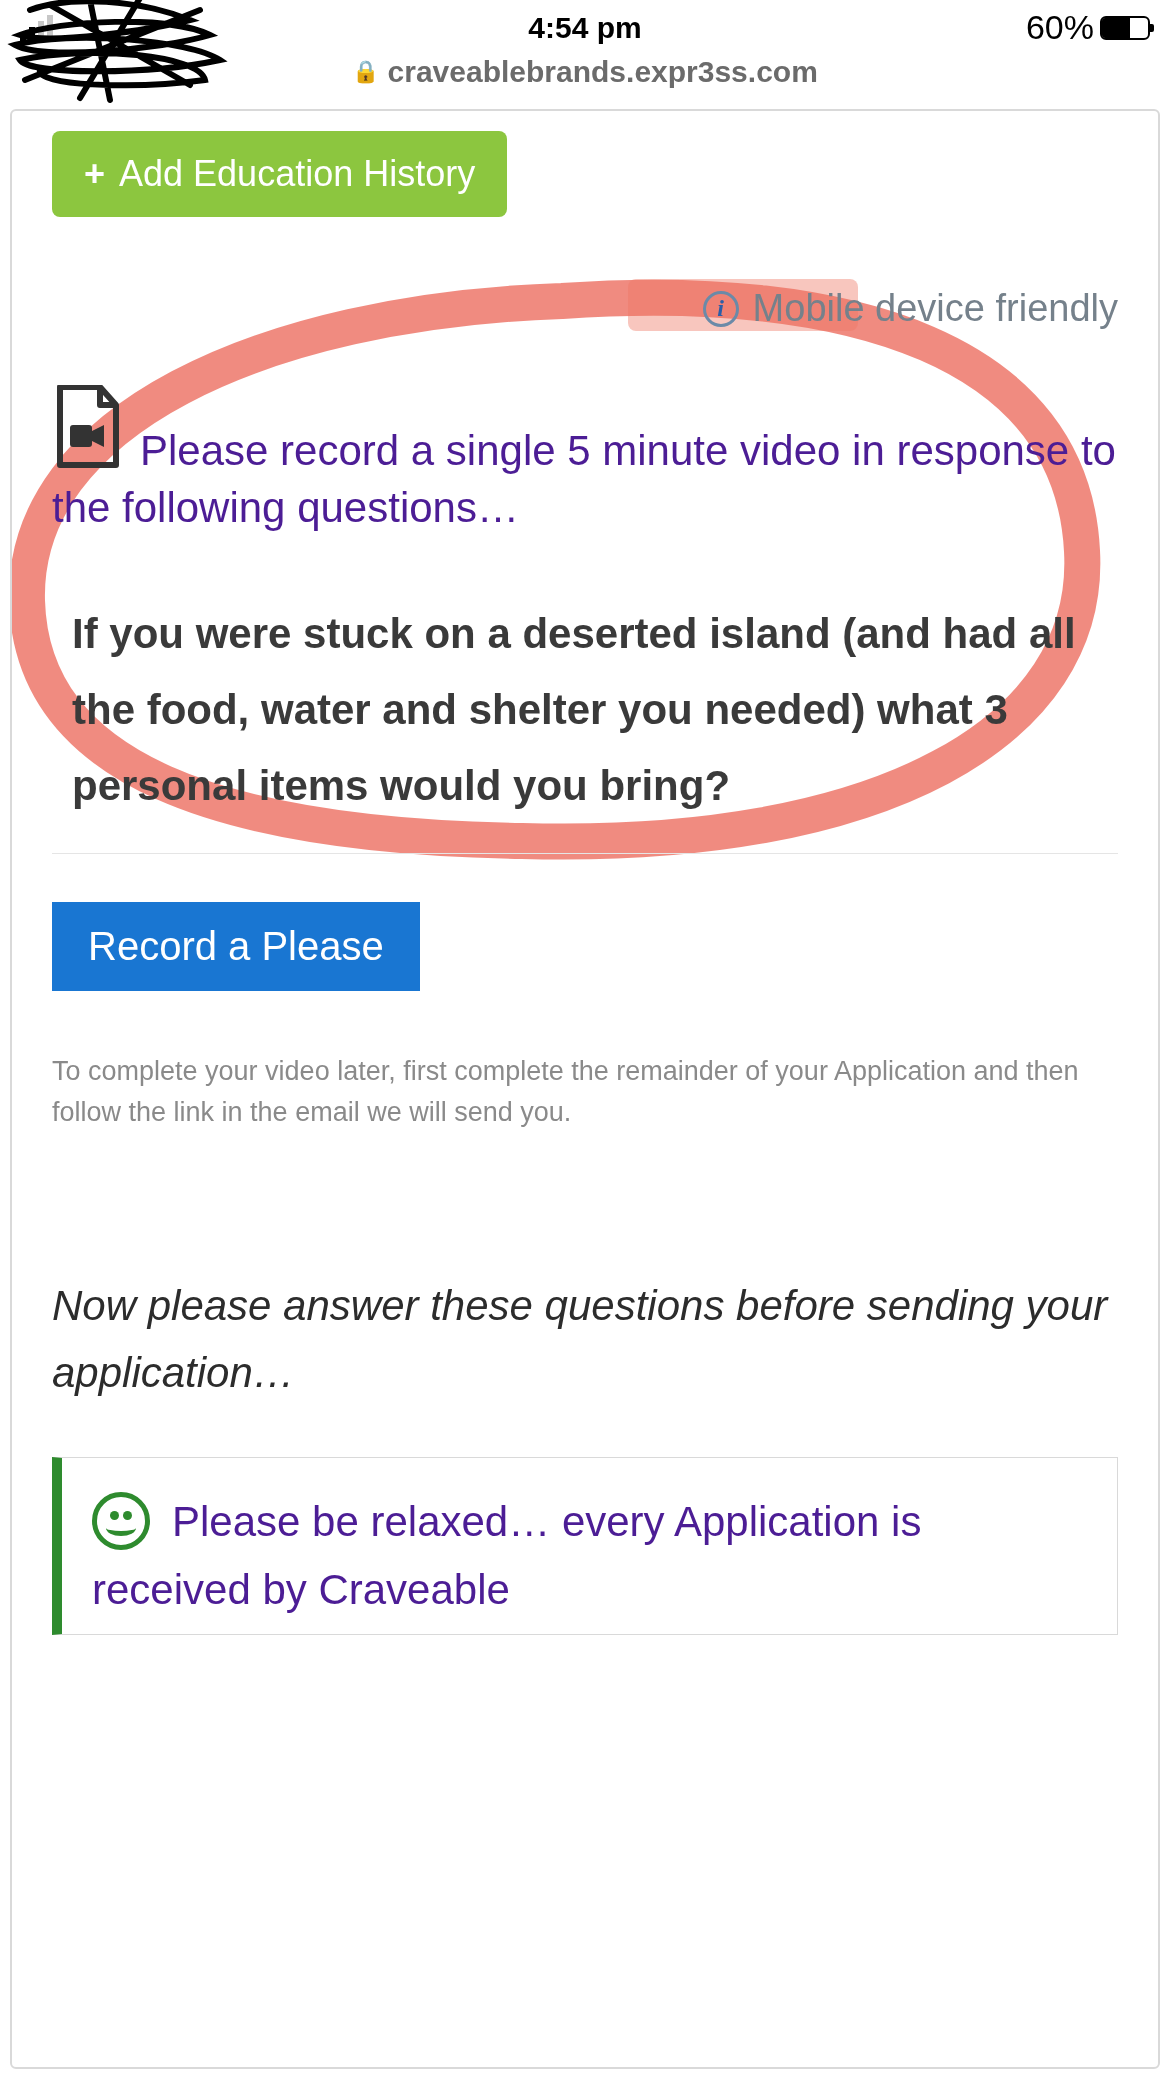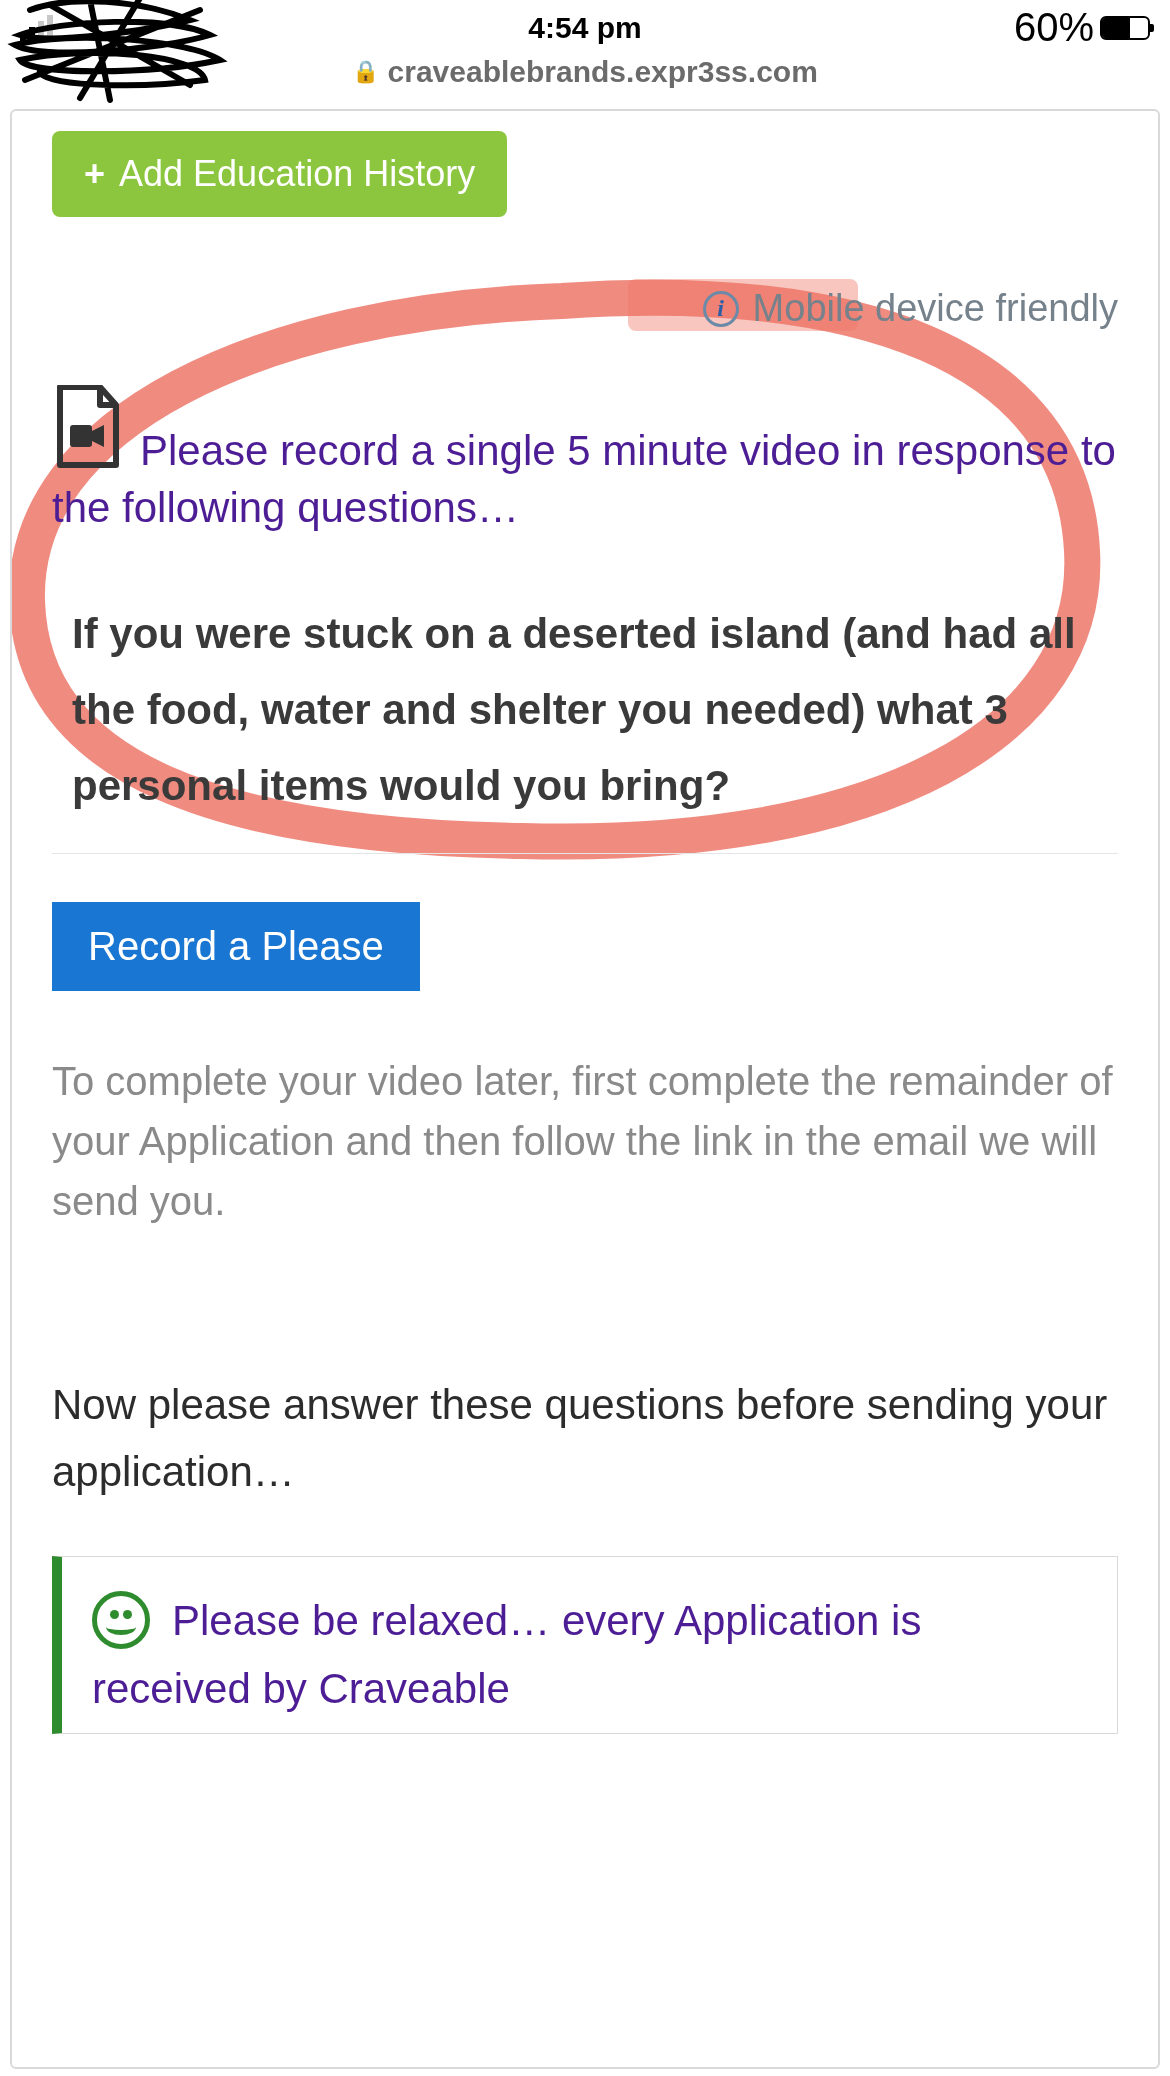--- a/index.html
+++ b/index.html
@@ -28,21 +28,21 @@
     .signal-bars span:nth-child(2){ height: 14px; }
     .signal-bars span:nth-child(3){ height: 20px; background:#c7c7c7; }
     .signal-bars span:nth-child(4){ height: 26px; background:#c7c7c7; }
     .status-center {
       position: absolute;
       left: 50%;
       transform: translateX(-50%);
       text-align: center;
     }
     .status-time { font-size: 30px; font-weight: 600; }
-    .status-right { display: flex; align-items: center; gap: 6px; font-size: 40px; font-weight: 500; }
+    .status-right { display: flex; align-items: center; gap: 6px; font-size: 34px; font-weight: 500; }
     .battery {
       width: 50px; height: 24px; border: 2.5px solid #000; border-radius: 6px;
       position: relative;
     }
     .battery::after {
       content: ""; position: absolute; right: -6px; top: 6px; width: 4px; height: 8px;
       background: #000; border-radius: 0 2px 2px 0;
     }
     .battery-fill { background: #000; height: 100%; width: 60%; border-radius: 3px 0 0 3px; }
 
@@ -152,30 +152,31 @@
       background: #1976D2;
       color: #fff;
       border: none;
       font-size: 40px;
       padding: 22px 36px;
       font-weight: 400;
     }
 
     .hint-text {
       margin-top: 60px;
-      font-size: 40px;
+      font-size: 27px;
       color: #8a8a8a;
       line-height: 1.5;
     }
 
     .section-heading {
       margin-top: 140px;
       font-size: 42px;
       color: #2c2c2c;
       line-height: 1.6;
+      font-style: italic;
     }
 
     .info-panel {
       margin-top: 50px;
       border: 1px solid #d9d9d9;
       border-left: 10px solid #2E8B2E;
       padding: 30px 30px 10px 30px;
     }
     .info-panel-text {
       font-size: 42px;

